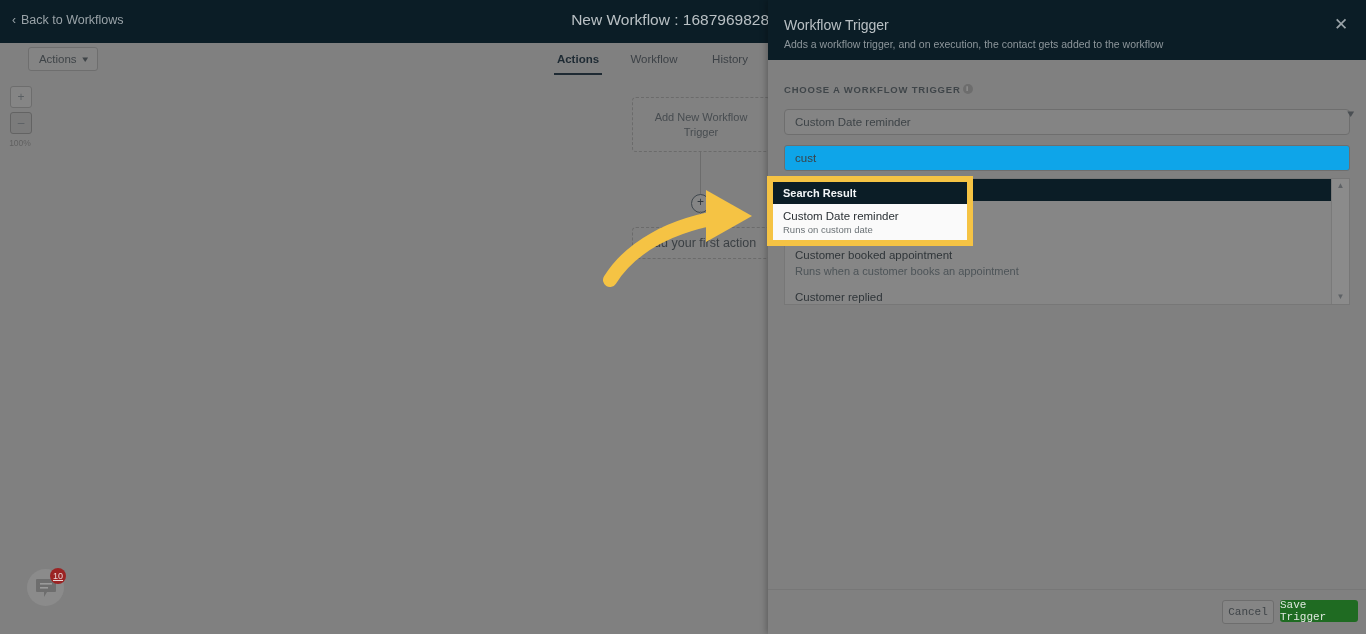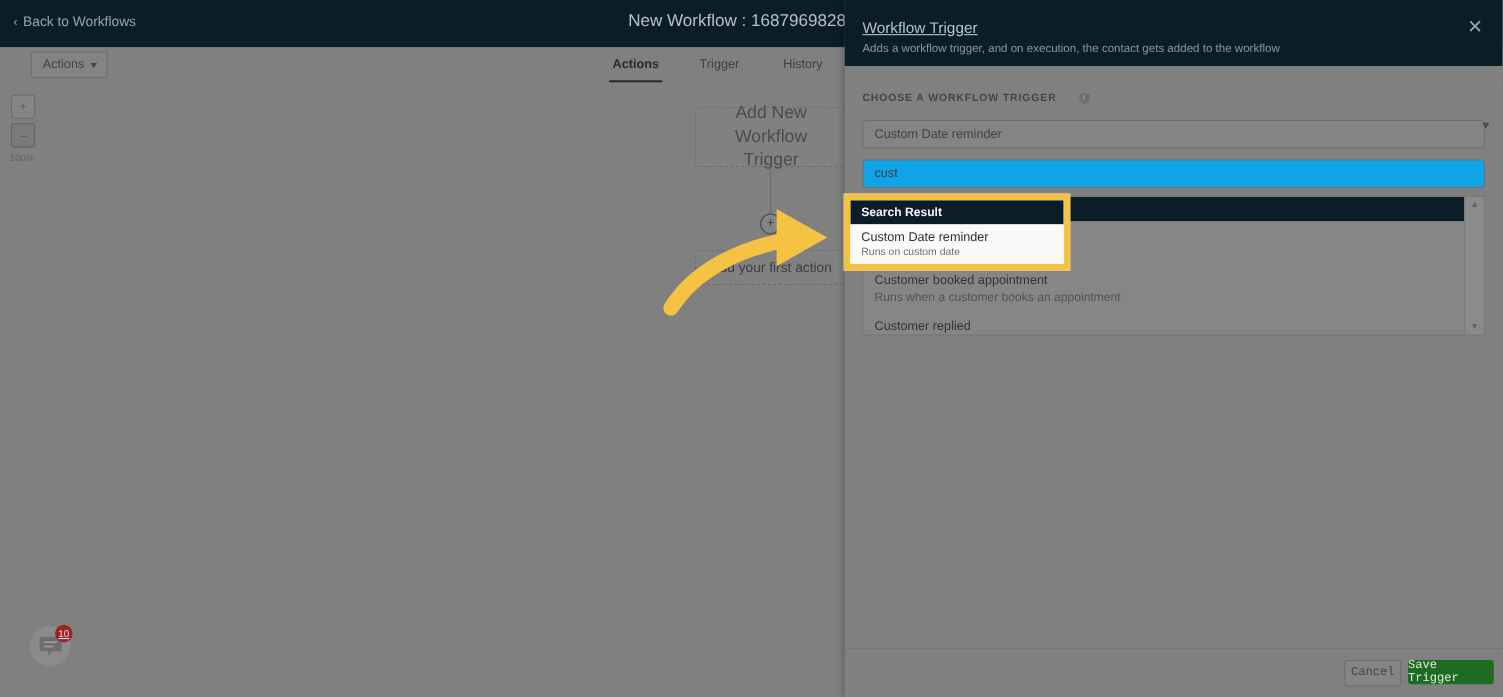--- a/index.html
+++ b/index.html
@@ -51,21 +51,21 @@
     width:20px;height:20px;border:1px solid #6d6d6d;border-radius:3px;
     background:#858585;display:flex;align-items:center;justify-content:center;
     font-size:12px;color:#5a5f63;line-height:1;margin-bottom:4px;
   }
   .zbtn.minus{background:#7b7b7b;border-color:#636363;}
   .zlevel{font-size:8.5px;color:#606060;text-align:center;width:24px;margin-left:-2px;}
   .node-trigger{
     position:absolute;left:632px;top:22px;width:138px;height:55px;
     border:1px dashed #6b6b6b;border-radius:4px;background:#818181;
     display:flex;align-items:center;justify-content:center;text-align:center;
-    font-size:16px;color:#474c50;line-height:1.35;padding:0 14px;box-sizing:border-box;
+    font-size:11px;color:#474c50;line-height:1.35;padding:0 14px;box-sizing:border-box;
   }
   .connector{
     position:absolute;left:700px;top:77px;width:1px;height:47px;background:#6c6c6c;
   }
   .plus-node{
     position:absolute;left:691px;top:119px;width:17px;height:17px;border-radius:50%;
     border:1px solid #3f474d;background:#858585;color:#2f373d;font-size:12px;line-height:15px;
     text-align:center;
   }
   .connector2{
@@ -88,29 +88,29 @@
     text-decoration:underline;
   }
   
   #panel{
     position:absolute;left:768px;top:0;width:598px;height:634px;
     background:#808080;box-shadow:-2px 0 6px rgba(0,0,0,.25);
   }
   .panel-head{
     position:absolute;left:0;top:0;width:598px;height:60px;background:#0b1d26;
   }
-  .panel-title{position:absolute;left:16px;top:17px;font-size:14px;color:#b9c0c4;text-decoration:underline;}
+  .panel-title{position:absolute;left:16px;top:17px;font-size:14px;color:#b9c0c4;}
   .panel-sub{position:absolute;left:16px;top:38px;font-size:10.5px;color:#8d969b;}
   .panel-close{
     position:absolute;right:16px;top:16px;width:18px;height:18px;
     color:#9aa3a8;font-size:17px;line-height:18px;text-align:center;
   }
   .field-label{
     position:absolute;left:16px;top:84px;font-size:9.5px;letter-spacing:.8px;
-    font-weight:700;color:#3f4549;display:flex;gap:20px;
+    font-weight:700;color:#3f4549;display:flex;gap:2px;
   }
   .info-dot{
     width:10px;height:10px;border-radius:50%;background:#6d6d6d;color:#9a9a9a;
     font-size:8px;line-height:10px;text-align:center;font-weight:700;
   }
   .select-box{
     position:absolute;left:16px;top:109px;width:566px;height:26px;
     border:1px solid #6e6e6e;border-radius:4px;background:#848484;
     display:flex;align-items:center;padding:0 10px;box-sizing:border-box;
     font-size:11.5px;color:#3d4347;
@@ -191,21 +191,21 @@
   <div class="actions-btn">
     <span>Actions</span>
     <span class="chev">▾</span>
   </div>
 
   <div class="tabs">
     <div class="tab active">
         <span>Actions</span>
       </div>
     <div class="tab">
-        <span>Trigger</span>
+        <span>Workflow</span>
       </div>
     <div class="tab">
         <span>History</span>
       </div>
   </div>
 
   <div class="canvas">
 
     <div class="zoomctl">
       <div class="zbtn">

